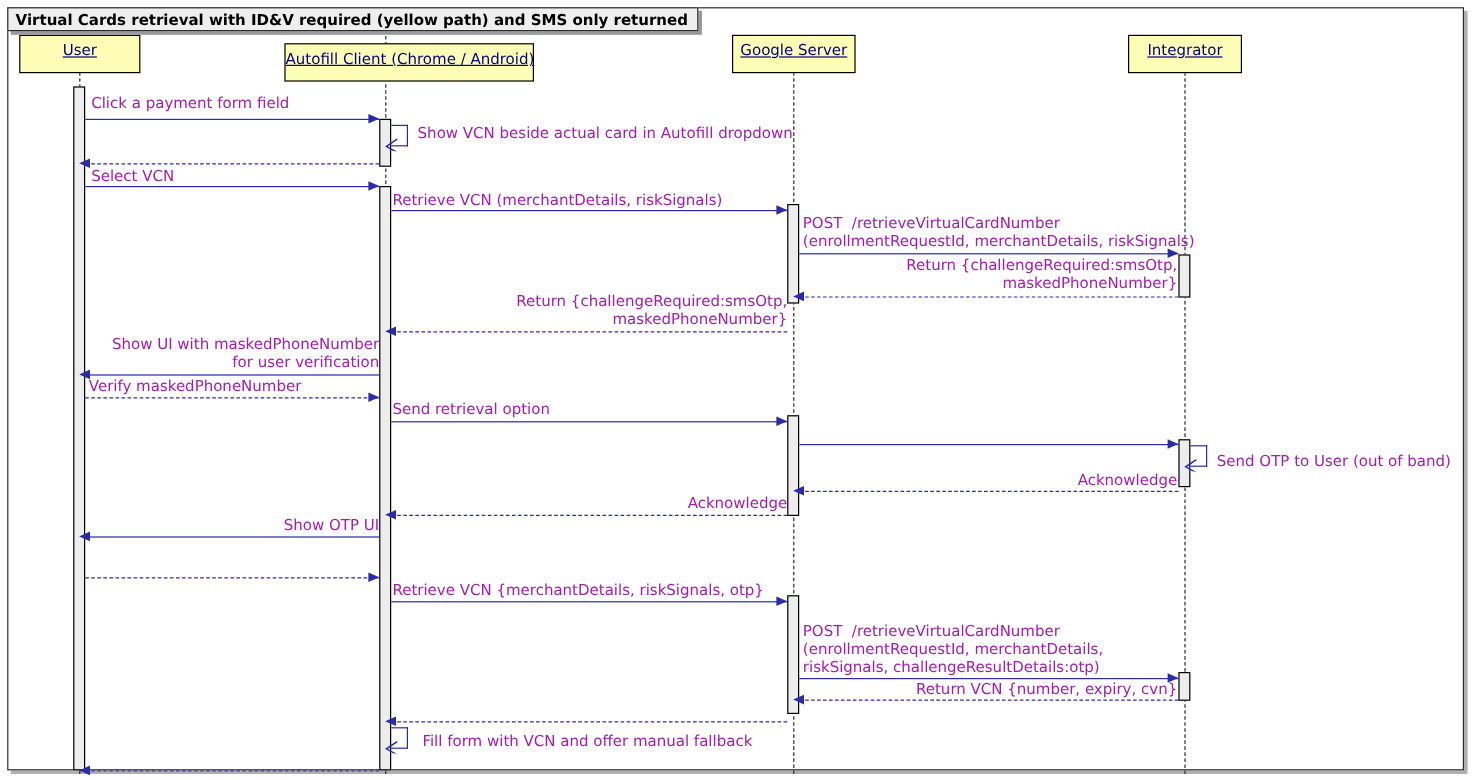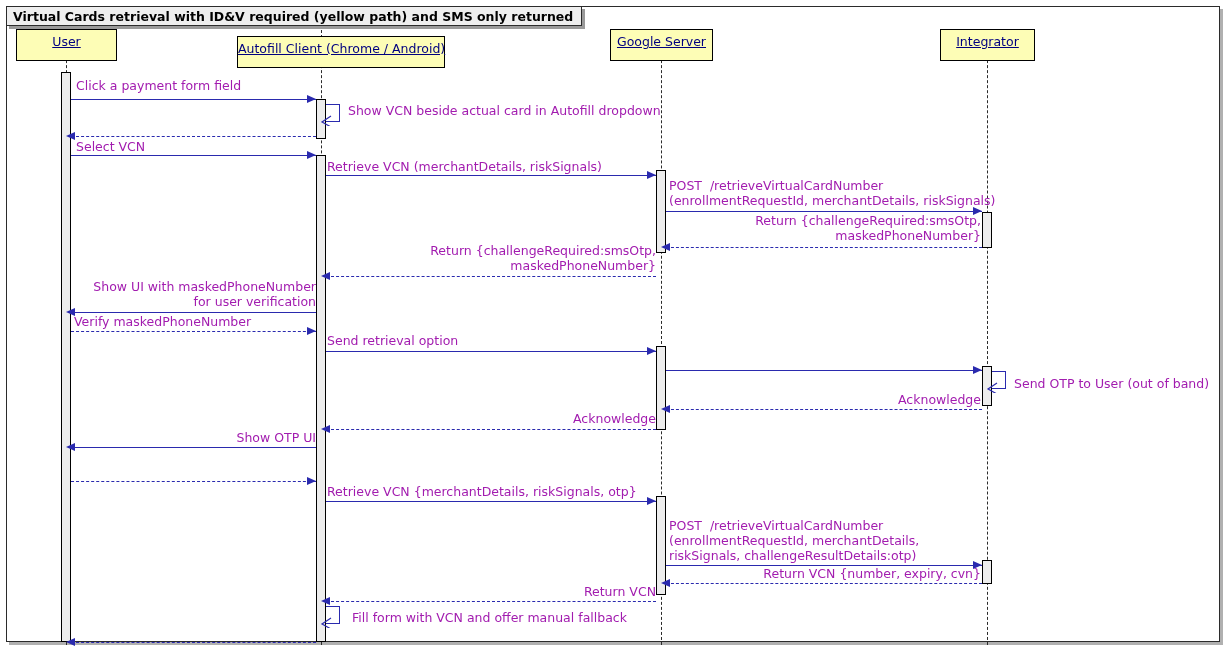--- a/index.html
+++ b/index.html
@@ -284,21 +284,20 @@
   <div class="msg-label left-align" style="left:669px; top:518px; width:330px;">POST  /retrieveVirtualCardNumber
 (enrollmentRequestId, merchantDetails,
 riskSignals, challengeResultDetails:otp)</div>
   <div class="msg-line" style="left:666px; top:565px; width:316px;"></div>
   <div class="arrow right" style="left:973px; top:560.5px;"></div>
 
   <div class="msg-label right-align" style="left:669px; top:566px; width:312px;">Return VCN {number, expiry, cvn}</div>
   <div class="msg-line dashed" style="left:666px; top:583px; width:316px;"></div>
   <div class="arrow left" style="left:661px; top:578.5px;"></div>
 
-  <div class="msg-label right-align" style="left:330px; top:584px; width:326px;">Return VCN</div>
   <div class="msg-line dashed" style="left:326px; top:601px; width:330px;"></div>
   <div class="arrow left" style="left:321px; top:596.5px;"></div>
 
   <div class="self-loop" style="left:326px; top:606px; width:14px; height:18px;"></div>
   <div class="arrow-open" style="left:320px; top:616px;">
     <svg width="12" height="12" viewBox="0 0 12 12">
         <polyline points="11,2 2,8 11,13" fill="none" stroke="#2A2AAE" stroke-width="1.2"></polyline>
       </svg>
   </div>
   <div class="msg-label left-align" style="left:352px; top:610px; width:330px;">Fill form with VCN and offer manual fallback</div>

